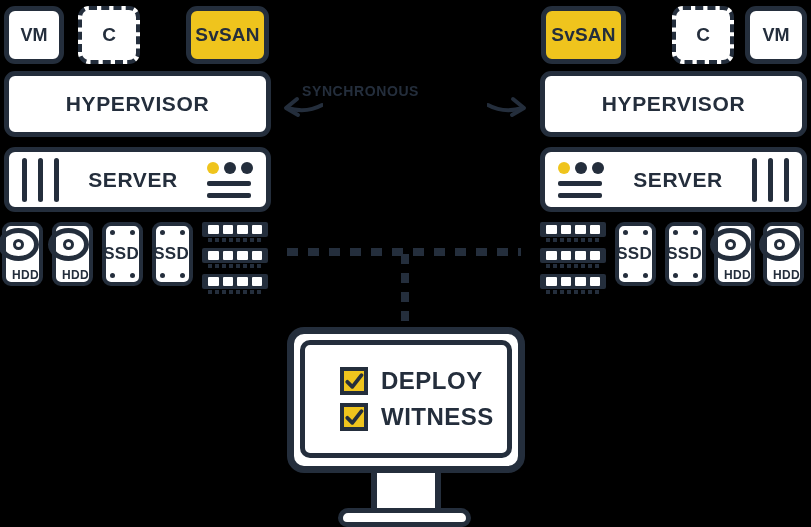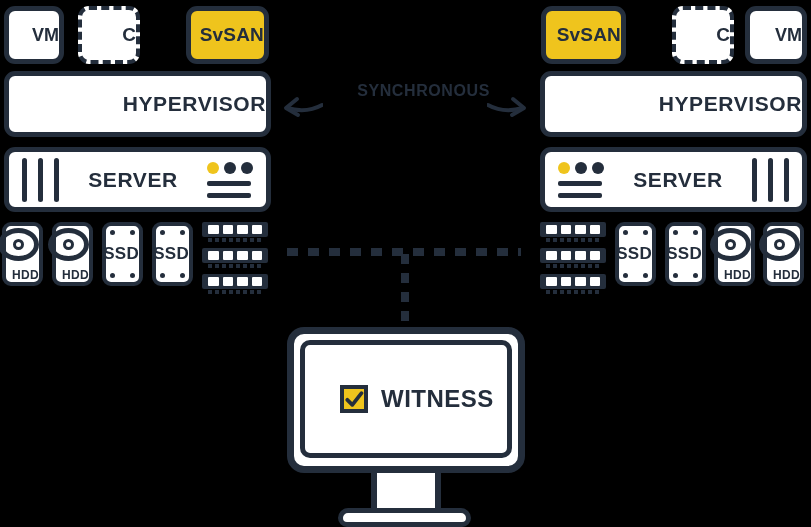--- a/index.html
+++ b/index.html
@@ -10,21 +10,21 @@
   }
   html,body{margin:0;padding:0;background:var(--background);}
   .stage{
     position:relative;width:811px;height:527px;background:var(--background);
     font-family:"Liberation Sans",sans-serif;overflow:hidden;
     -webkit-font-smoothing:antialiased;
   }
   .box{
     position:absolute;box-sizing:border-box;background:var(--white);
     border:5px solid var(--navy);border-radius:11px;
-    display:flex;align-items:center;justify-content:flex-end;
+    display:flex;align-items:center;justify-content:center;
     font-weight:bold;color:var(--navy);
   }
   .box.dashed{border-style:dashed;border-width:4px;}
   .box.yellow{background:var(--yellow);}
   .lbl-sm{font-size:18px;}
   .lbl-md{font-size:19px;}
   .lbl-svsan{font-size:19px;letter-spacing:0.2px;}
   .lbl-band{font-size:21px;letter-spacing:0.6px;}
 
   
@@ -56,22 +56,22 @@
   
   .ram{position:absolute;width:66px;height:22px;}
   .ram-body{box-sizing:border-box;width:66px;height:15px;background:var(--navy);
     border-radius:2px;display:flex;gap:4px;padding:3px 6px;}
   .ram-chip{flex:1;background:var(--white);border-radius:1px;}
   .ram-teeth{margin:1px auto 0;width:54px;height:4px;
     background:repeating-linear-gradient(90deg,var(--navy) 0 4px,transparent 4px 7px);}
 
   
   .sync-text{
-    position:absolute;left:286px;top:81px;width:204px;text-align:right;
-    color:var(--navy);font-weight:bold;font-size:16px;line-height:20px;letter-spacing:0.6px;
+    position:absolute;left:302px;top:81px;width:204px;text-align:left;
+    color:var(--navy);font-weight:bold;font-size:14px;line-height:20px;letter-spacing:0.6px;
   }
   .arrow{position:absolute;width:40px;height:26px;color:var(--navy);}
   .arrow-left{left:283px;top:95px;}
   .arrow-right{left:487px;top:95px;}
 
   .dash-h{position:absolute;left:287px;top:248px;width:234px;height:8px;
     background:repeating-linear-gradient(90deg,var(--navy) 0 11px,transparent 11px 21px);}
   .dash-v{position:absolute;left:401px;top:254px;width:8px;height:68px;
     background:repeating-linear-gradient(180deg,var(--navy) 0 10px,transparent 10px 19px);}
 
@@ -289,20 +289,28 @@
   <div class="stand"></div>
 
   <div class="monitor">
     <div class="screen">
       <div class="check-row">
         <span class="checkbox">
           <svg width="20" height="20" viewBox="0 0 24 24">
             <path d="M4 13 L10 19 L21 5" fill="none" stroke="currentColor" stroke-width="4.5" stroke-linecap="round" stroke-linejoin="round"></path>
           </svg>
         </span>
+        <span class="check-label">DEPLOY</span>
+      </div>
+      <div class="check-row">
+        <span class="checkbox">
+          <svg width="20" height="20" viewBox="0 0 24 24">
+            <path d="M4 13 L10 19 L21 5" fill="none" stroke="currentColor" stroke-width="4.5" stroke-linecap="round" stroke-linejoin="round"></path>
+          </svg>
+        </span>
         <span class="check-label">WITNESS</span>
       </div>
     </div>
   </div>
 
   <div class="base"></div>
 
 </div>
 
 </body></html>

